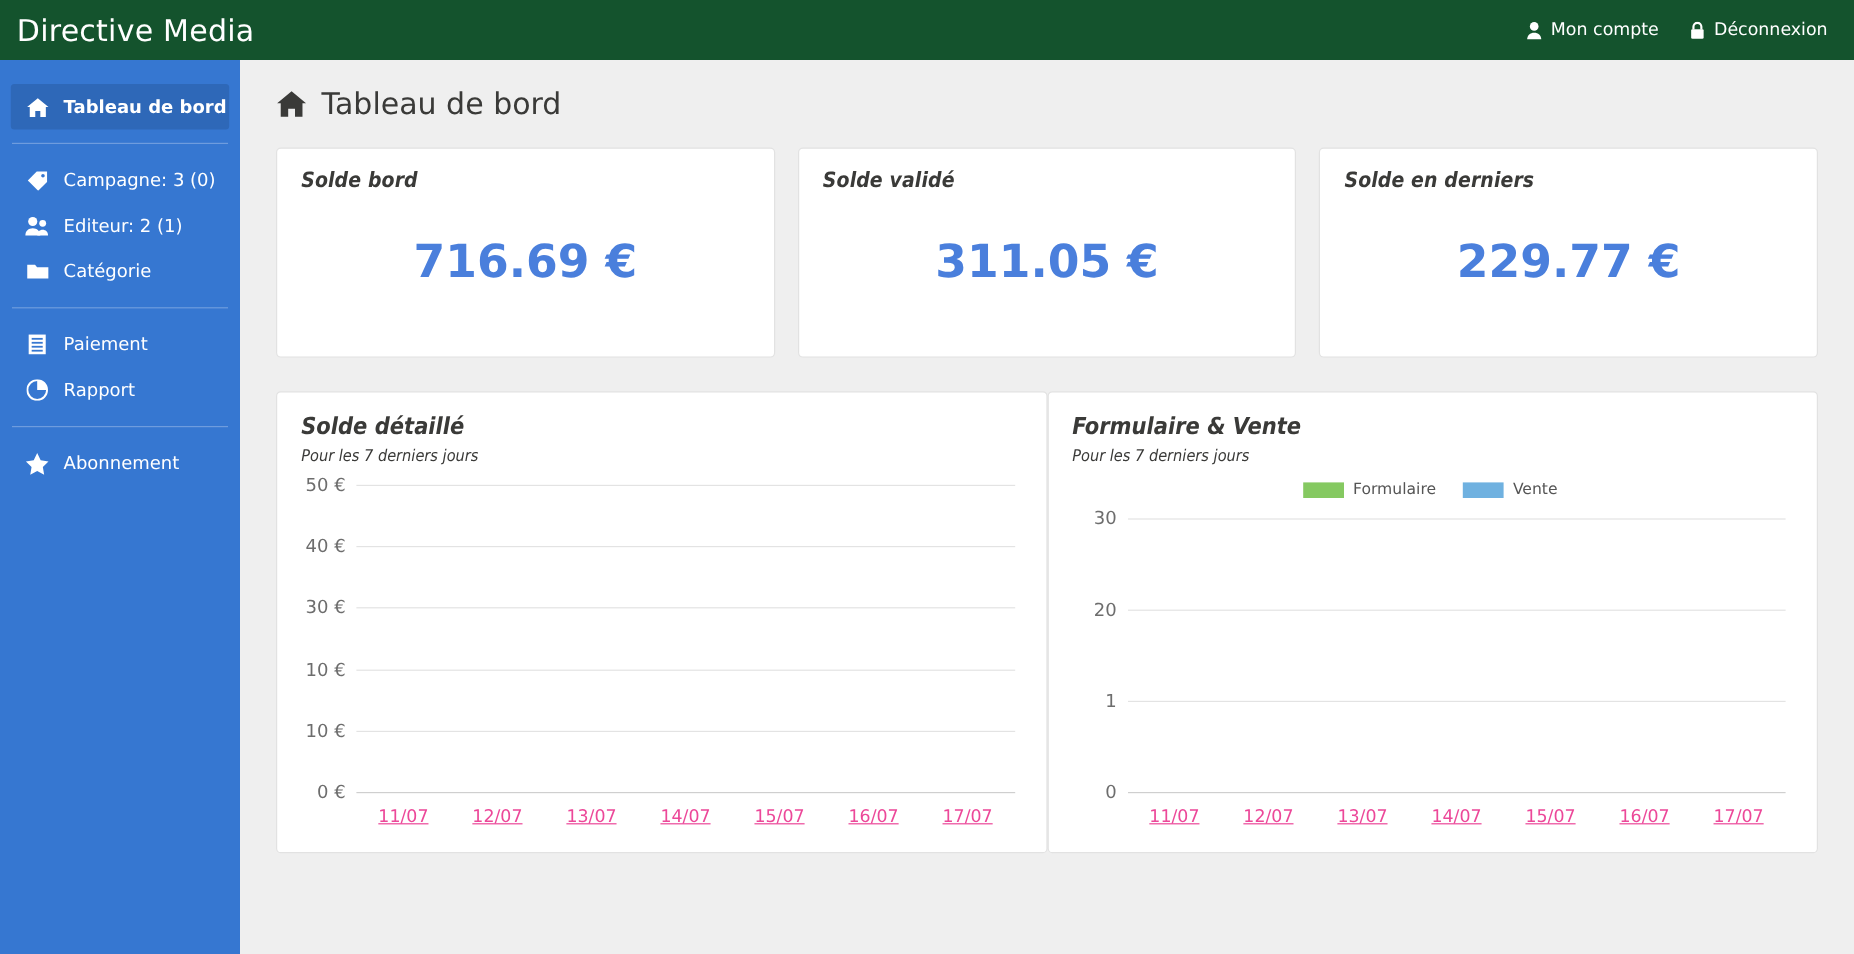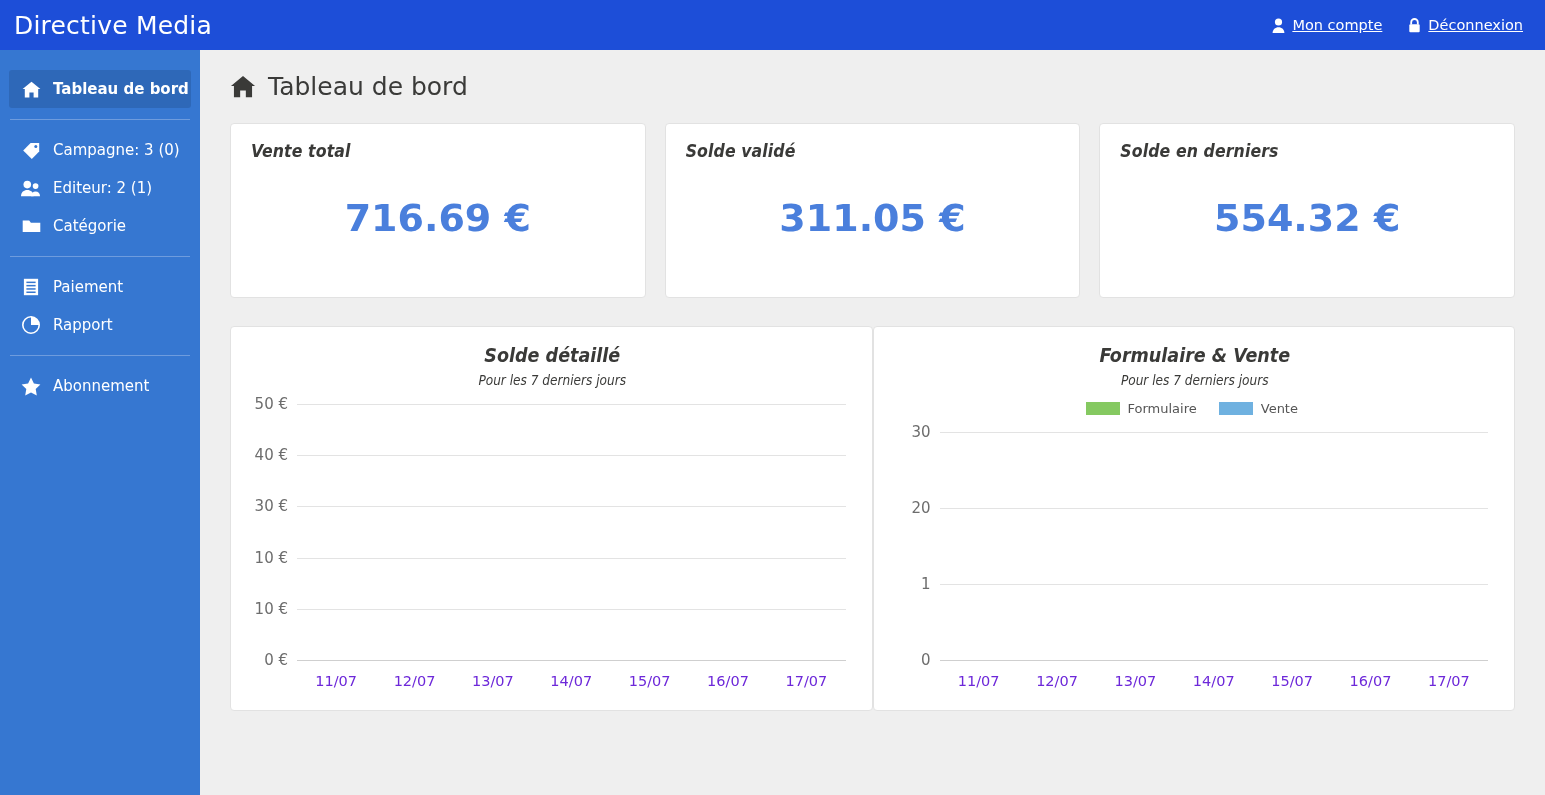--- a/index.html
+++ b/index.html
@@ -9,39 +9,38 @@
     width: 1545px; height: 795px;
     overflow: hidden;
     background: #efefef;
     font-family: "DejaVu Sans", "Liberation Sans", sans-serif;
   }
 
   
   .topbar {
     position: absolute; top: 0; left: 0;
     width: 1545px; height: 50px;
-    background: #1d4ed8;
+    background: #14532d;
     color: #ffffff;
     display: flex; align-items: center;
     z-index: 20;
   }
   .brand {
     margin-left: 14px;
     font-size: 25px;
     font-weight: 400;
     letter-spacing: .2px;
     color: #ffffff;
     white-space: nowrap;
   }
   .topbar-right {
     margin-left: auto;
     display: flex; align-items: center;
     gap: 26px;
     padding-right: 22px;
-    text-decoration: underline;
   }
   .topbar-link {
     display: flex; align-items: center; gap: 7px;
     font-size: 14.5px; color: #ffffff;
     text-decoration: none; white-space: nowrap;
     cursor: pointer;
   }
   .topbar-link svg { display: block; }
 
   
@@ -119,21 +118,20 @@
     text-align: center;
     font-size: 38px;
     color: #4a7fdc;
     font-weight: 700;
   }
 
   
   .chart-row {
     display: flex; 
     margin: 28px 30px 0 30px;
-    text-align: center;
   }
   .chart-card {
     flex: 1 1 0;
     height: 385px;
     padding: 17px 18px 10px 14px;
     display: flex; flex-direction: column;
   }
   .chart-title {
     font-family: "DejaVu Sans Condensed", "DejaVu Sans", sans-serif;
     font-style: italic; font-weight: 700;
@@ -188,22 +186,23 @@
     display: flex; flex-direction: column;
     justify-content: flex-end; align-items: center;
   }
   .bar-stack { width: 58%; display: flex; flex-direction: column; justify-content: flex-end; }
   .bar-seg { width: 100%; }
   .xtick {
     position: absolute;
     top: 100%;
     margin-top: 13px;
     left: 50%; transform: translateX(-50%);
-    font-size: 14.5px; color: #6d28d9;
+    font-size: 14.5px; color: #ec4899;
     white-space: nowrap;
+    text-decoration: underline;
   }
 </style>
 </head>
 <body>
 
 <div class="topbar">
   <div class="brand">Directive Media</div>
   <div class="topbar-right">
     <a class="topbar-link">
       <span>
@@ -316,30 +315,30 @@
     <span>
       <svg width="26" height="23" viewBox="0 0 19 17">
           <path d="M9.5 0.8 0.6 8.1h2.2V16.4h4.6v-4.9h4.2v4.9h4.6V8.1h2.2z" fill="#3a3a38"></path>
         </svg>
     </span>
     <span>Tableau de bord</span>
   </div>
 
   <div class="stat-row">
     <div class="card stat-card">
-      <div class="stat-label">Vente total</div>
+      <div class="stat-label">Solde bord</div>
       <div class="stat-value">716.69 €</div>
     </div>
     <div class="card stat-card">
       <div class="stat-label">Solde validé</div>
       <div class="stat-value">311.05 €</div>
     </div>
     <div class="card stat-card">
       <div class="stat-label">Solde en derniers</div>
-      <div class="stat-value">554.32 €</div>
+      <div class="stat-value">229.77 €</div>
     </div>
   </div>
 
   <div class="chart-row">
 
     <div class="card chart-card">
       <div class="chart-title">Solde détaillé</div>
       <div class="chart-sub">Pour les 7 derniers jours</div>
       <div class="plot">
         <div class="plot-inner">

